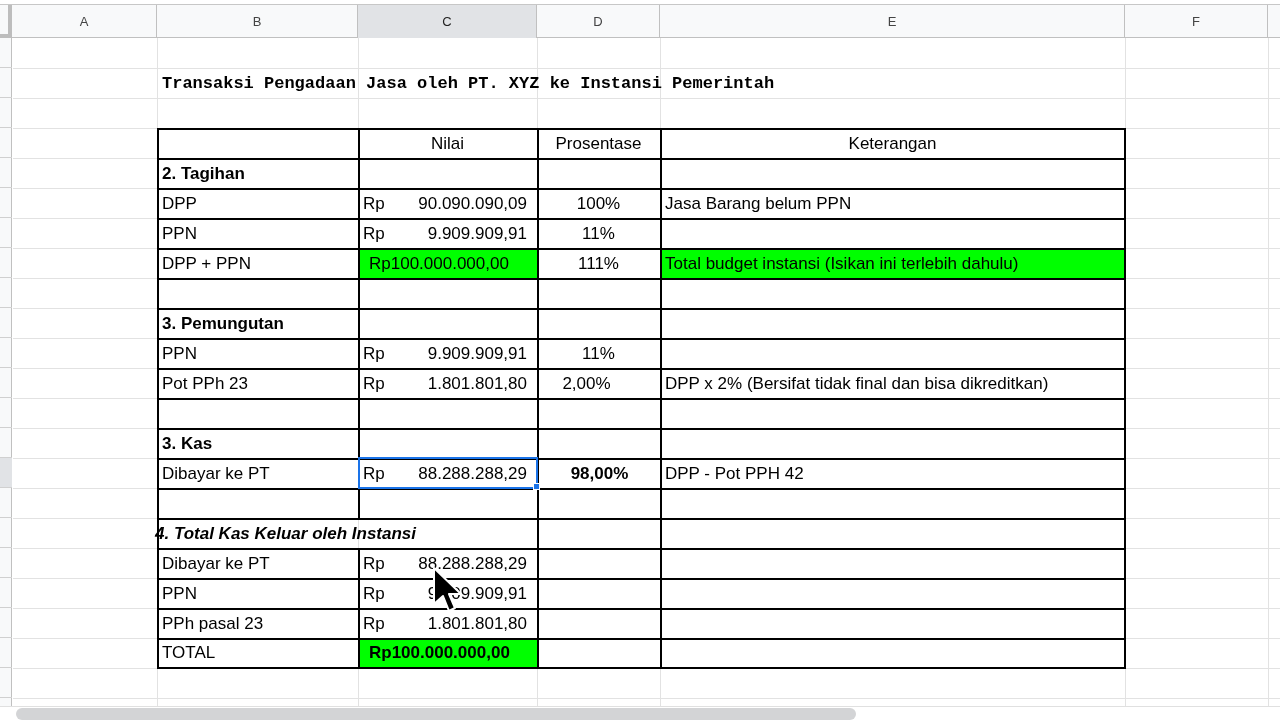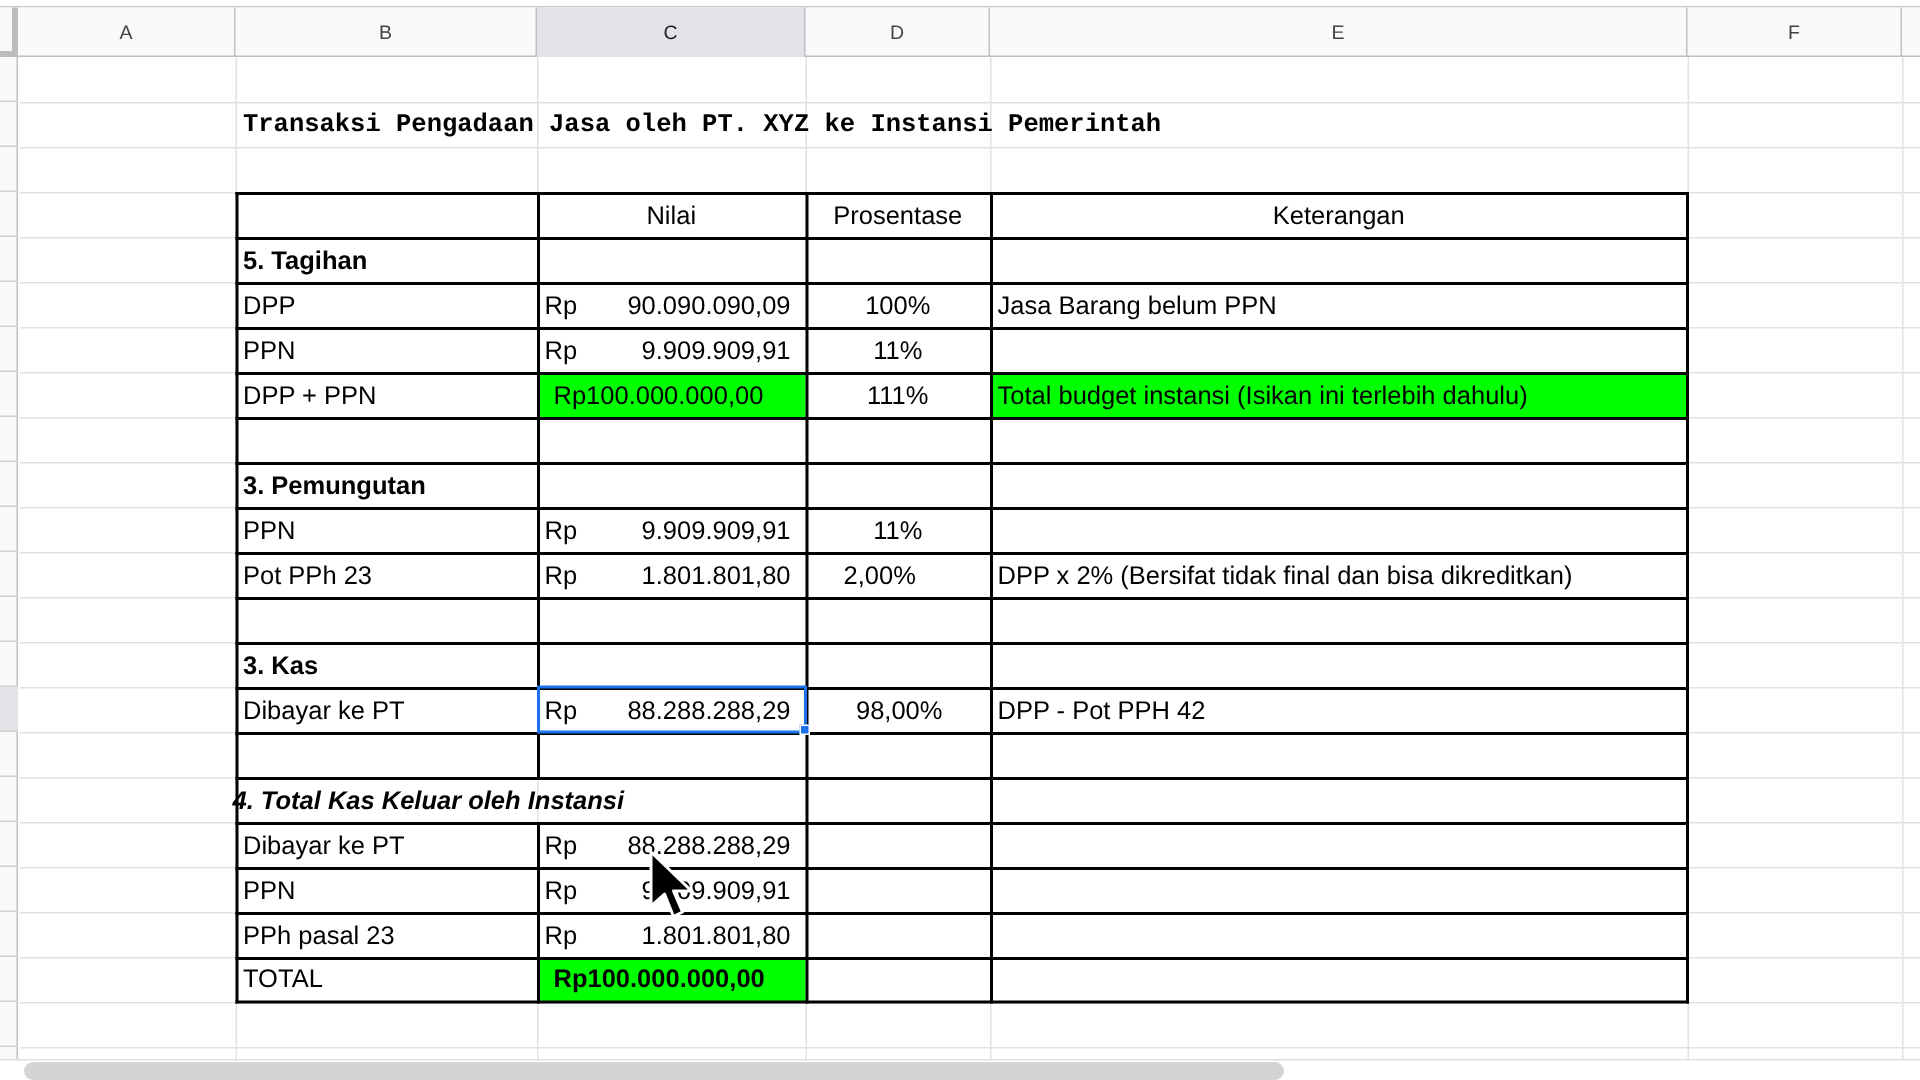--- a/index.html
+++ b/index.html
@@ -143,21 +143,21 @@
   <div class="vb" style="left:358px;top:548px;height:121px;"></div>
   <div class="vb" style="left:537px;top:128px;height:541px;"></div>
   <div class="vb" style="left:660px;top:128px;height:541px;"></div>
   <div class="vb" style="left:1124px;top:128px;height:541px;"></div>
 </div>
 
 <div class="cell center" style="left:358px;top:129px;width:179px;">Nilai</div>
 <div class="cell center" style="left:537px;top:129px;width:123px;">Prosentase</div>
 <div class="cell center" style="left:660px;top:129px;width:465px;">Keterangan</div>
 
-<div class="cell bold" style="left:157px;top:159px;">5. Tagihan</div>
+<div class="cell bold" style="left:157px;top:159px;">2. Tagihan</div>
 
 <div class="cell" style="left:157px;top:189px;">DPP</div>
 <div class="cell" style="left:358px;top:189px;width:179px;height:29px;">
   <span class="rp">Rp</span>
   <span class="amt">90.090.090,09</span>
 </div>
 <div class="cell center" style="left:537px;top:189px;width:123px;">100%</div>
 <div class="cell" style="left:660px;top:189px;">Jasa Barang belum PPN</div>
 
 <div class="cell" style="left:157px;top:219px;">PPN</div>
@@ -189,21 +189,21 @@
 <div class="cell center" style="left:537px;top:369px;width:99px;">2,00%</div>
 <div class="cell" style="left:660px;top:369px;">DPP x 2% (Bersifat tidak final dan bisa dikreditkan)</div>
 
 <div class="cell bold" style="left:157px;top:429px;">3. Kas</div>
 
 <div class="cell" style="left:157px;top:459px;">Dibayar ke PT</div>
 <div class="cell" style="left:358px;top:459px;width:179px;height:29px;">
   <span class="rp">Rp</span>
   <span class="amt">88.288.288,29</span>
 </div>
-<div class="cell center" style="left:537px;top:459px;width:125px;">98,00%</div>
+<div class="cell center" style="left:537px;top:459px;width:125px;font-weight:bold;">98,00%</div>
 <div class="cell" style="left:660px;top:459px;">DPP - Pot PPH 42</div>
 
 <div class="cell bold" style="left:150px;top:519px;font-style:italic;">4. Total Kas Keluar oleh Instansi</div>
 
 <div class="cell" style="left:157px;top:549px;">Dibayar ke PT</div>
 <div class="cell" style="left:358px;top:549px;width:179px;height:29px;">
   <span class="rp">Rp</span>
   <span class="amt">88.288.288,29</span>
 </div>
 

